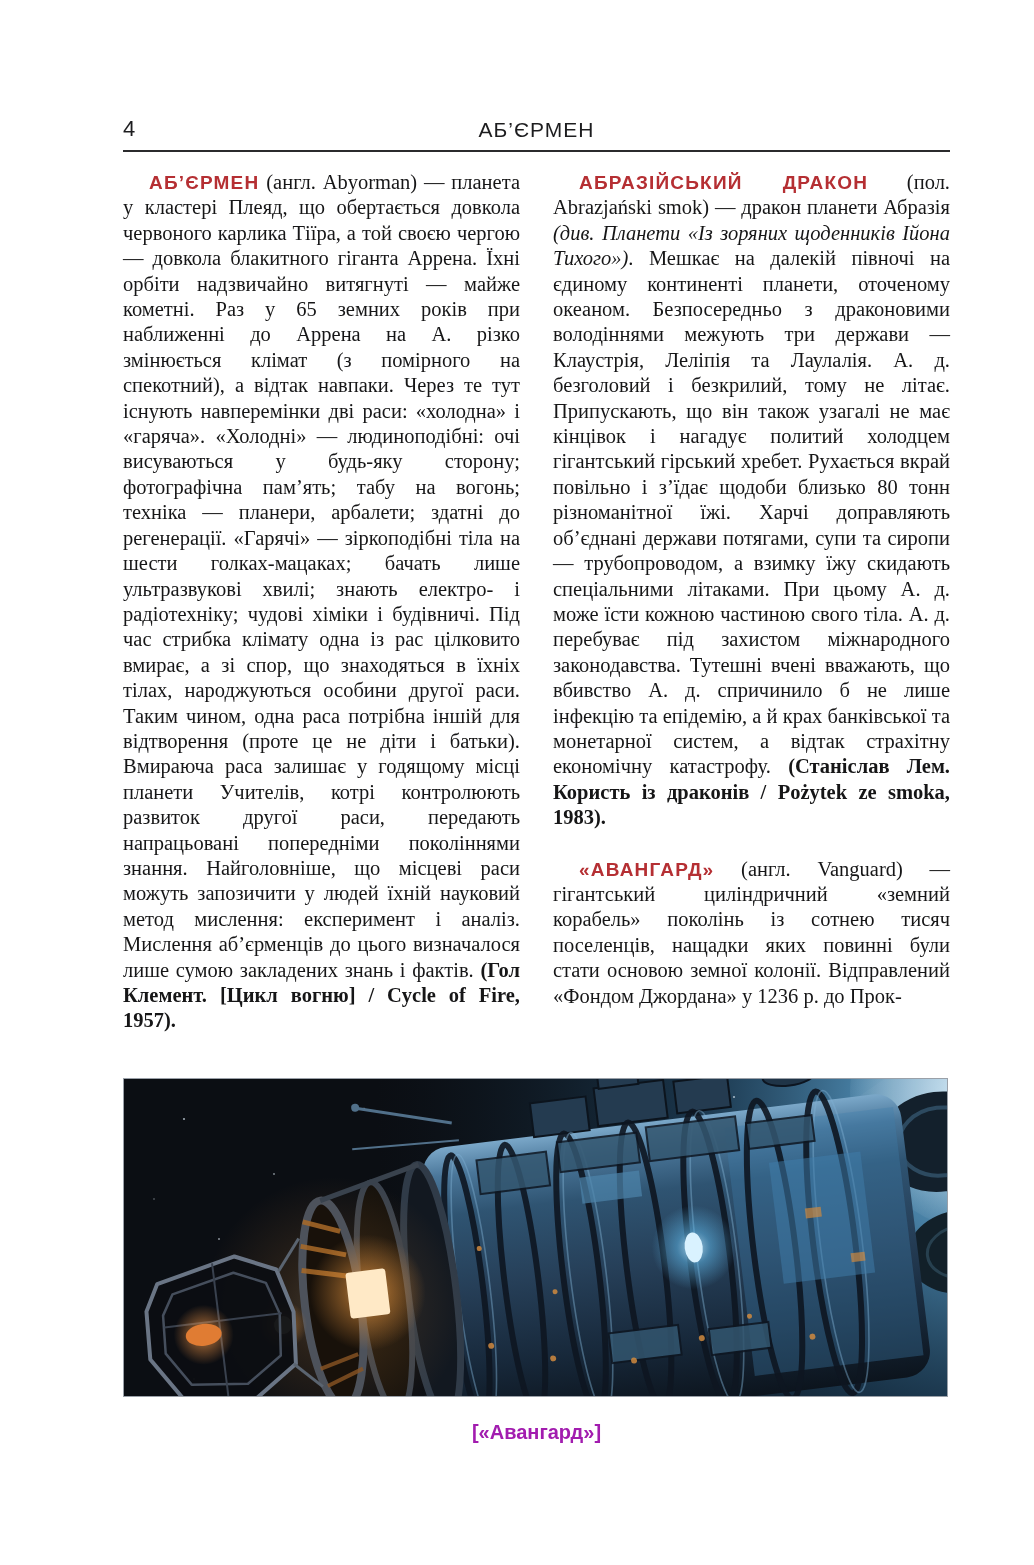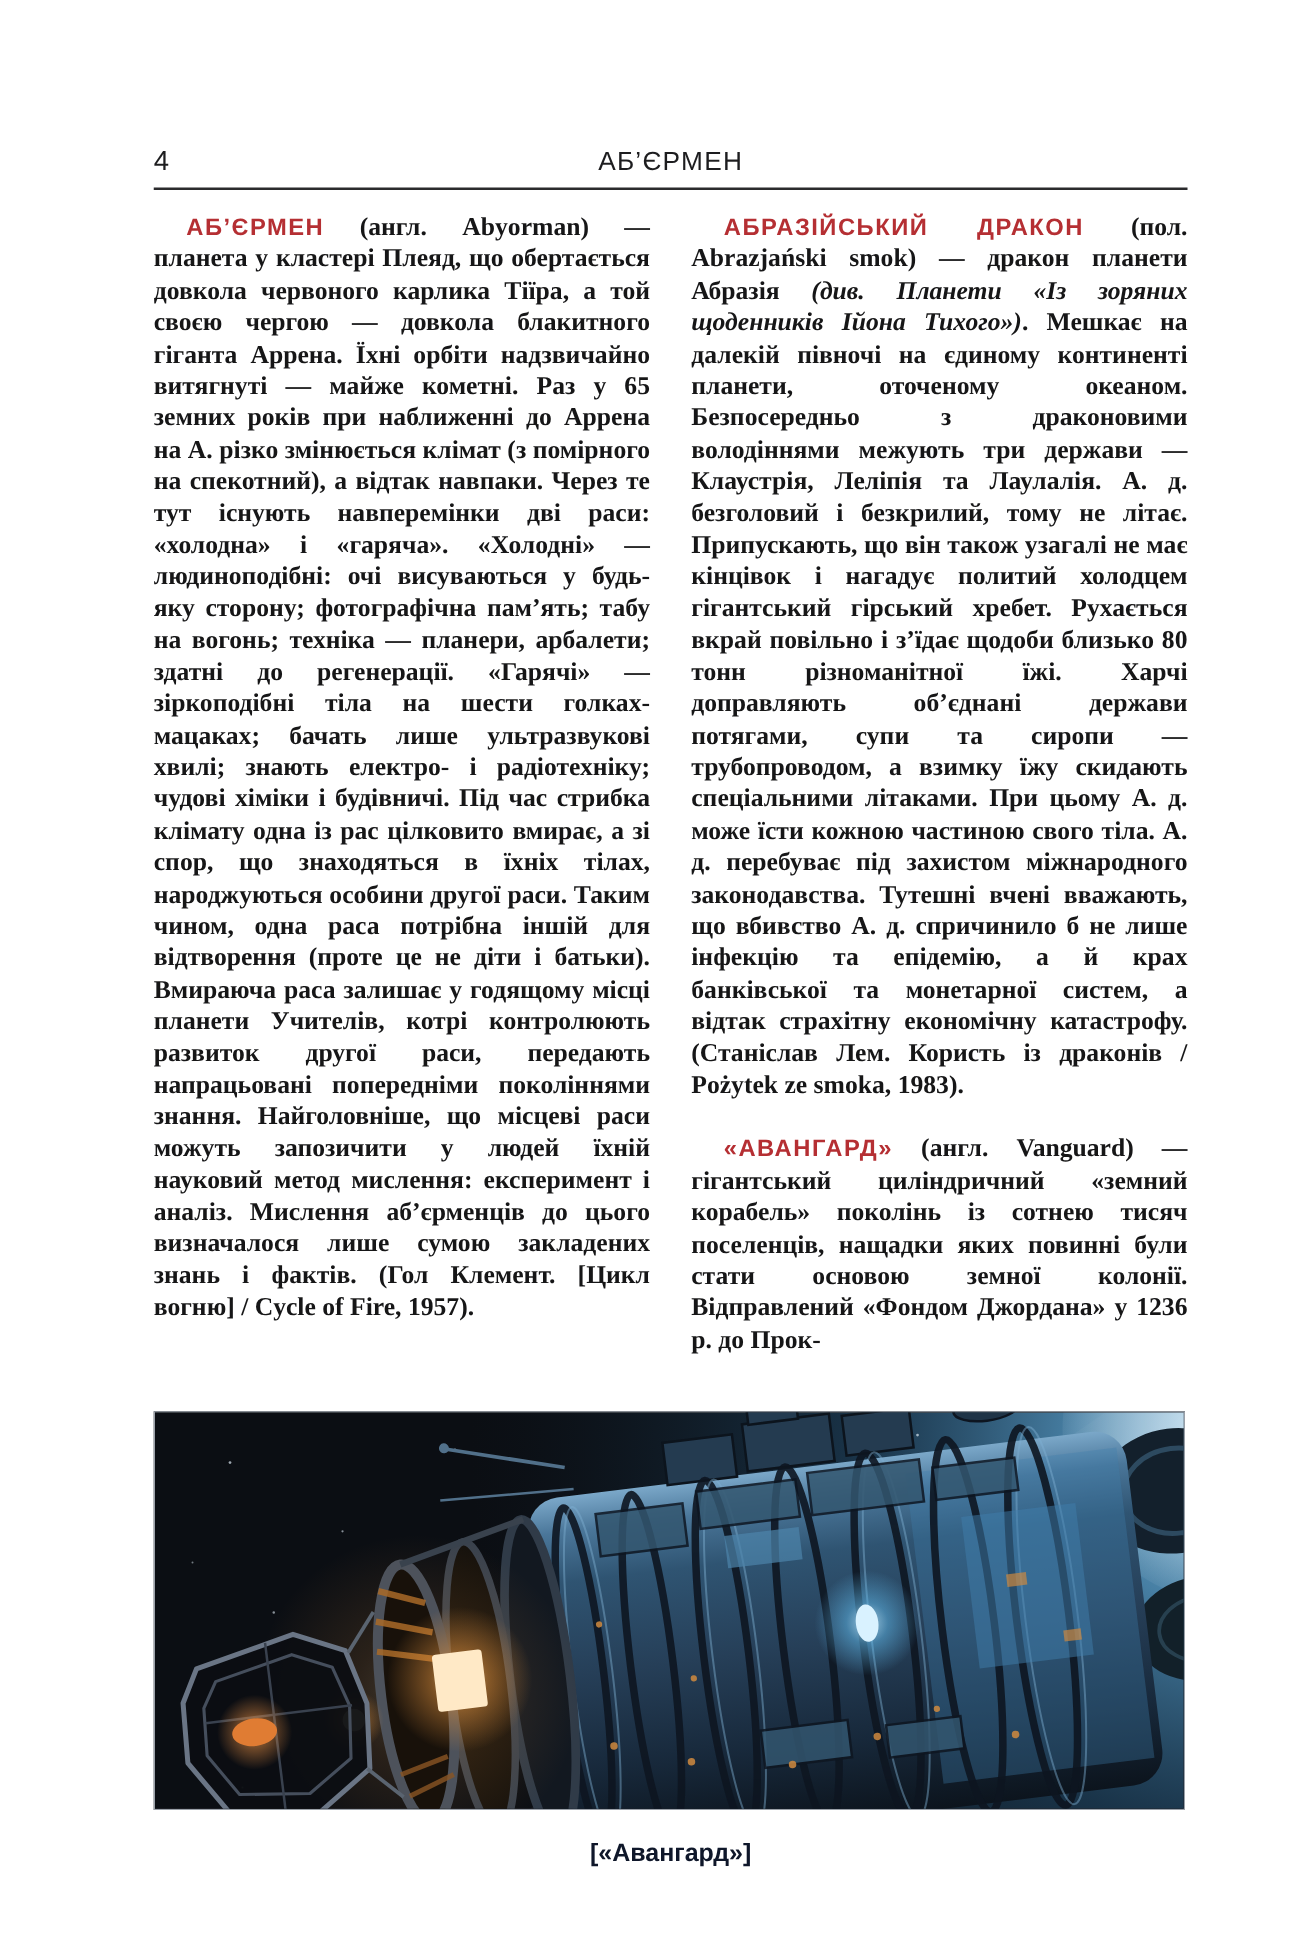--- a/index.html
+++ b/index.html
@@ -51,21 +51,21 @@
     margin:0;
     font-size:20.5px;
     line-height:25.4px;
     text-align:justify;
     text-indent:26px;
     color:#161617;
   }
   .entry + .entry{
     margin-top:26px;
   }
-  .seg{white-space:pre-wrap;font-weight:bold;}
+  .seg{white-space:pre-wrap;}
   .headword{
     font-family:"Liberation Sans", sans-serif;
     font-weight:700;
     font-size:19px;
     letter-spacing:1.2px;
     color:var(--heading-red);
   }
   .italic{font-style:italic;}
   .bold{font-weight:700;}
   
@@ -77,21 +77,21 @@
     width:823px;height:317px;
     border:1px solid #9aa0a8;
     background:#0b0e13;
   }
   .figure-caption{
     margin-top:24px;
     text-align:center;
     font-family:"Liberation Sans", sans-serif;
     font-weight:700;
     font-size:20px;
-    color:#0f172a;
+    color:#a21caf;
   }
 </style>
 </head>
 <body>
 
 <div class="page">
 
   <div class="running-head">
     <span class="page-number">4</span>
     <span class="head-title">АБ’ЄРМЕН</span>

